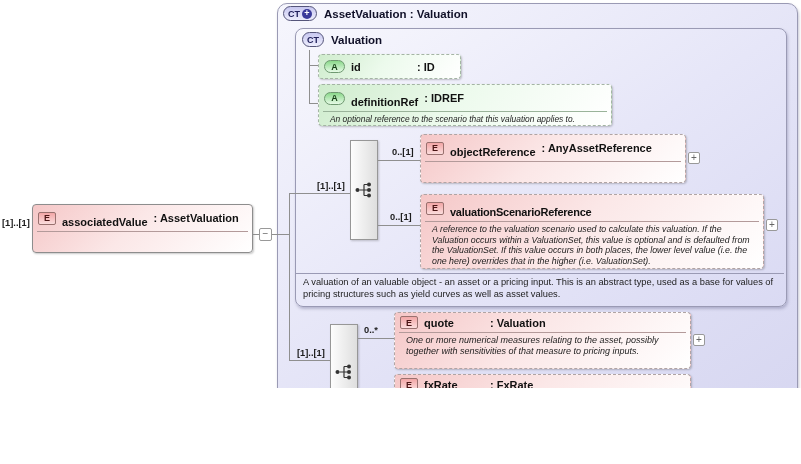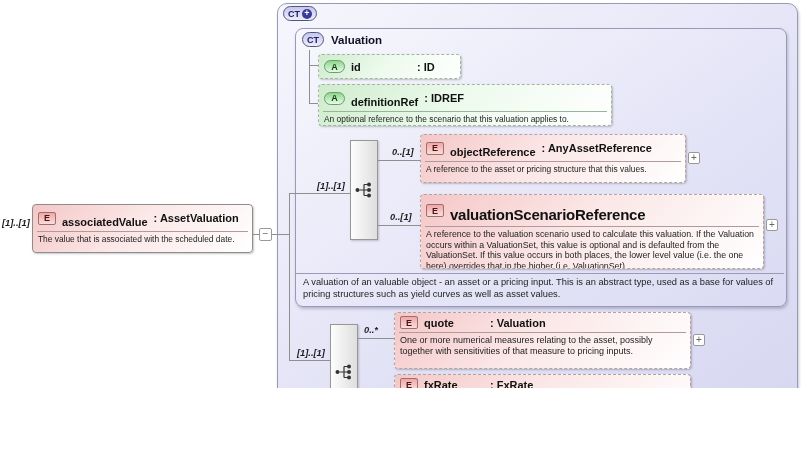--- a/index.html
+++ b/index.html
@@ -33,53 +33,54 @@
   .el{position:absolute;box-sizing:border-box;border:1px solid #8d8d8d;border-radius:4px;
       background:linear-gradient(135deg,#f5c7c7 0%,#fbe7e7 45%,#ffffff 100%);
       box-shadow:1px 1px 2px rgba(0,0,0,.22);overflow:hidden;}
   .el.dashed{border:1px dashed #b0a4a4;}
   .attr{background:linear-gradient(125deg,#cfeccd 0%,#ecfaec 45%,#ffffff 100%);
       border:1px dashed #a4b4a4;}
   .el-head{display:flex;align-items:center;gap:6px;padding:3px 5px 2px 5px;}
   .el-name{font-weight:bold;font-size:11px;white-space:nowrap;min-width:60px;}
   .el-name.auto{min-width:0;margin-top:8px;}
   .el-type{font-weight:bold;font-size:11px;white-space:nowrap;}
-  .tight .el-name,.tight .el-type{letter-spacing:-0.25px;font-size:15px;}
+  .tight .el-name,.tight .el-type{letter-spacing:-0.25px;font-size:11px;}
   .el-sep{height:0;border-top:1px solid #b39a9a;margin:1px 4px 0 4px;}
   .attr .el-sep{border-top-color:#9ab39a;}
-  .el-anno{padding:2px 4px 3px 5px;font-size:9px;line-height:11px;color:#1c1c1c;}
+  .el-anno{padding:2px 4px 3px 5px;font-style:italic;font-size:9px;line-height:11px;color:#1c1c1c;margin-left:6px;}
   .anno-1line{font-size:8.4px;white-space:nowrap;overflow:hidden;}
   .anno-sm{font-size:8.8px;line-height:10.5px;}
 
   
   .seq{position:absolute;width:28px;box-sizing:border-box;border:1px solid #979797;
        background:linear-gradient(to right,#fdfdfd,#dedede);
        box-shadow:1px 1px 2px rgba(0,0,0,.2);display:flex;align-items:center;justify-content:center;}
 
   
   .line{position:absolute;background:#8f8f8f;}
-  .card-label{position:absolute;font-size:9.3px;font-style:italic;font-weight:bold;
+  .card-label{position:absolute;font-size:9.3px;font-weight:bold;
        color:#1c1c1c;white-space:nowrap;}
   .expander{position:absolute;width:12px;height:12px;box-sizing:border-box;border:1px solid #999;
        background:#fff;color:#666;font-size:10px;line-height:9px;text-align:center;
        border-radius:2px;cursor:pointer;}
   .ct-sep{position:absolute;height:0;border-top:1px solid #9a9ab4;}
   .ct-anno{position:absolute;font-size:9.3px;line-height:11.5px;color:#1c1c1c;}
 </style>
 </head>
 <body>
 
 <div class="canvas">
 
   <div class="ct-box ct-outer"></div>
   <div class="ct-title" style="left:283px;top:6px;">
     <span class="badge badge-ct">
       <span>CT</span>
       <span class="plus-circle">+</span>
     </span>
+    <span>AssetValuation : Valuation</span>
   </div>
   <div class="ct-sep" style="left:278px;top:435px;width:517px;"></div>
 
   <div class="ct-box ct-inner"></div>
   <div class="ct-title" style="left:302px;top:32px;">
     <span class="badge badge-ct">
       <span>CT</span>
     </span>
     <span>Valuation</span>
   </div>
@@ -109,21 +110,20 @@
   </div>
 
   <span class="card-label" style="left:2px;top:218px;">[1]..[1]</span>
   <div class="el" style="left:32px;top:204px;width:221px;height:49px;">
     <div class="el-head">
       <span class="badge badge-e">E</span>
       <span class="el-name auto">associatedValue</span>
       <span class="el-type">: AssetValuation</span>
     </div>
     <div class="el-sep"></div>
-    <div class="el-anno anno-1line">The value that is associated with the scheduled date.</div>
   </div>
 
   <div class="line" style="left:253px;top:234px;width:6px;height:1px;"></div>
   <div class="expander" style="left:259px;top:228px;width:13px;height:13px;line-height:10px;">−</div>
   <div class="line" style="left:272px;top:234px;width:18px;height:1px;"></div>
   <div class="line" style="left:289px;top:193px;width:1px;height:168px;"></div>
 
   <div class="line" style="left:289px;top:193px;width:61px;height:1px;"></div>
   <span class="card-label" style="left:317px;top:181px;">[1]..[1]</span>
   <div class="seq" style="left:350px;top:140px;height:100px;">
@@ -140,21 +140,20 @@
   <div class="line" style="left:378px;top:225px;width:42px;height:1px;"></div>
   <span class="card-label" style="left:390px;top:212px;">0..[1]</span>
 
   <div class="el dashed" style="left:420px;top:134px;width:266px;height:49px;">
     <div class="el-head">
       <span class="badge badge-e">E</span>
       <span class="el-name auto">objectReference</span>
       <span class="el-type">: AnyAssetReference</span>
     </div>
     <div class="el-sep"></div>
-    <div class="el-anno anno-1line">A reference to the asset or pricing structure that this values.</div>
   </div>
   <div class="expander" style="left:688px;top:152px;">+</div>
 
   <div class="el dashed tight" style="left:420px;top:194px;width:344px;height:75px;">
     <div class="el-head">
       <span class="badge badge-e">E</span>
       <span class="el-name auto">valuationScenarioReference</span>
     </div>
     <div class="el-sep"></div>
     <div class="el-anno anno-sm">A reference to the valuation scenario used to calculate this valuation. If the Valuation occurs within a ValuationSet, this value is optional and is defaulted from the ValuationSet. If this value occurs in both places, the lower level value (i.e. the one here) overrides that in the higher (i.e. ValuationSet).</div>

